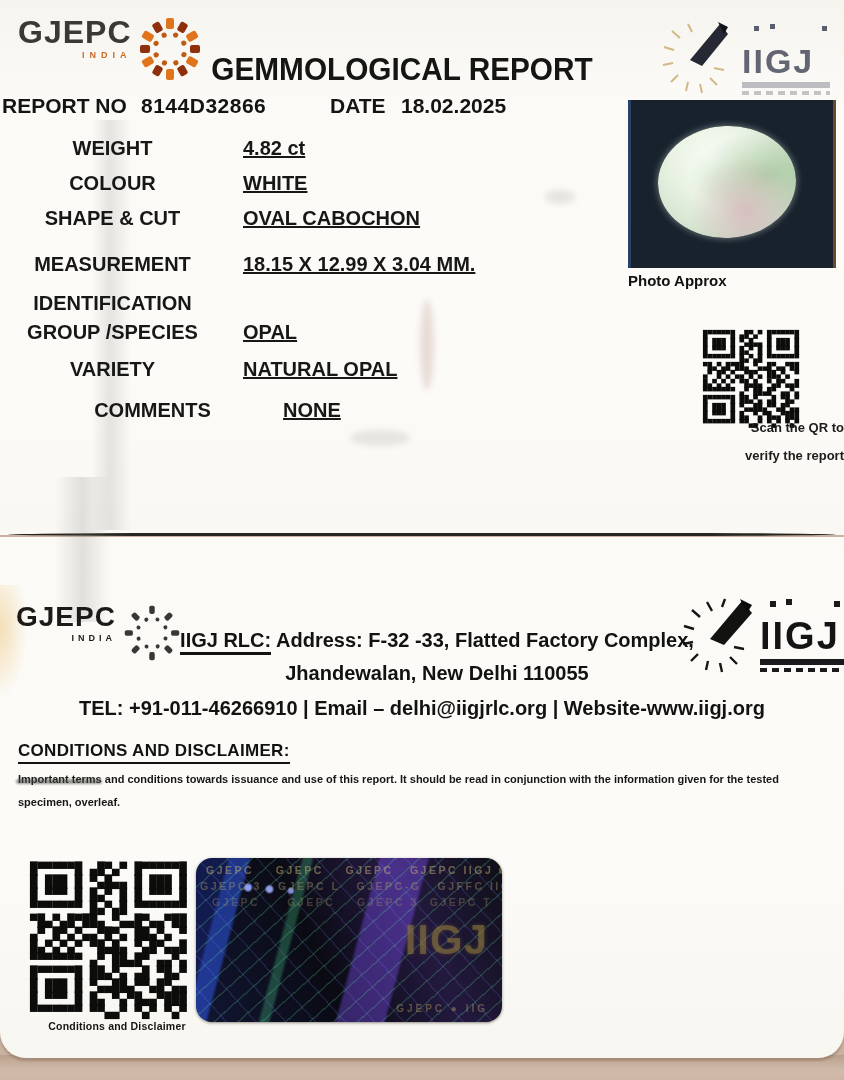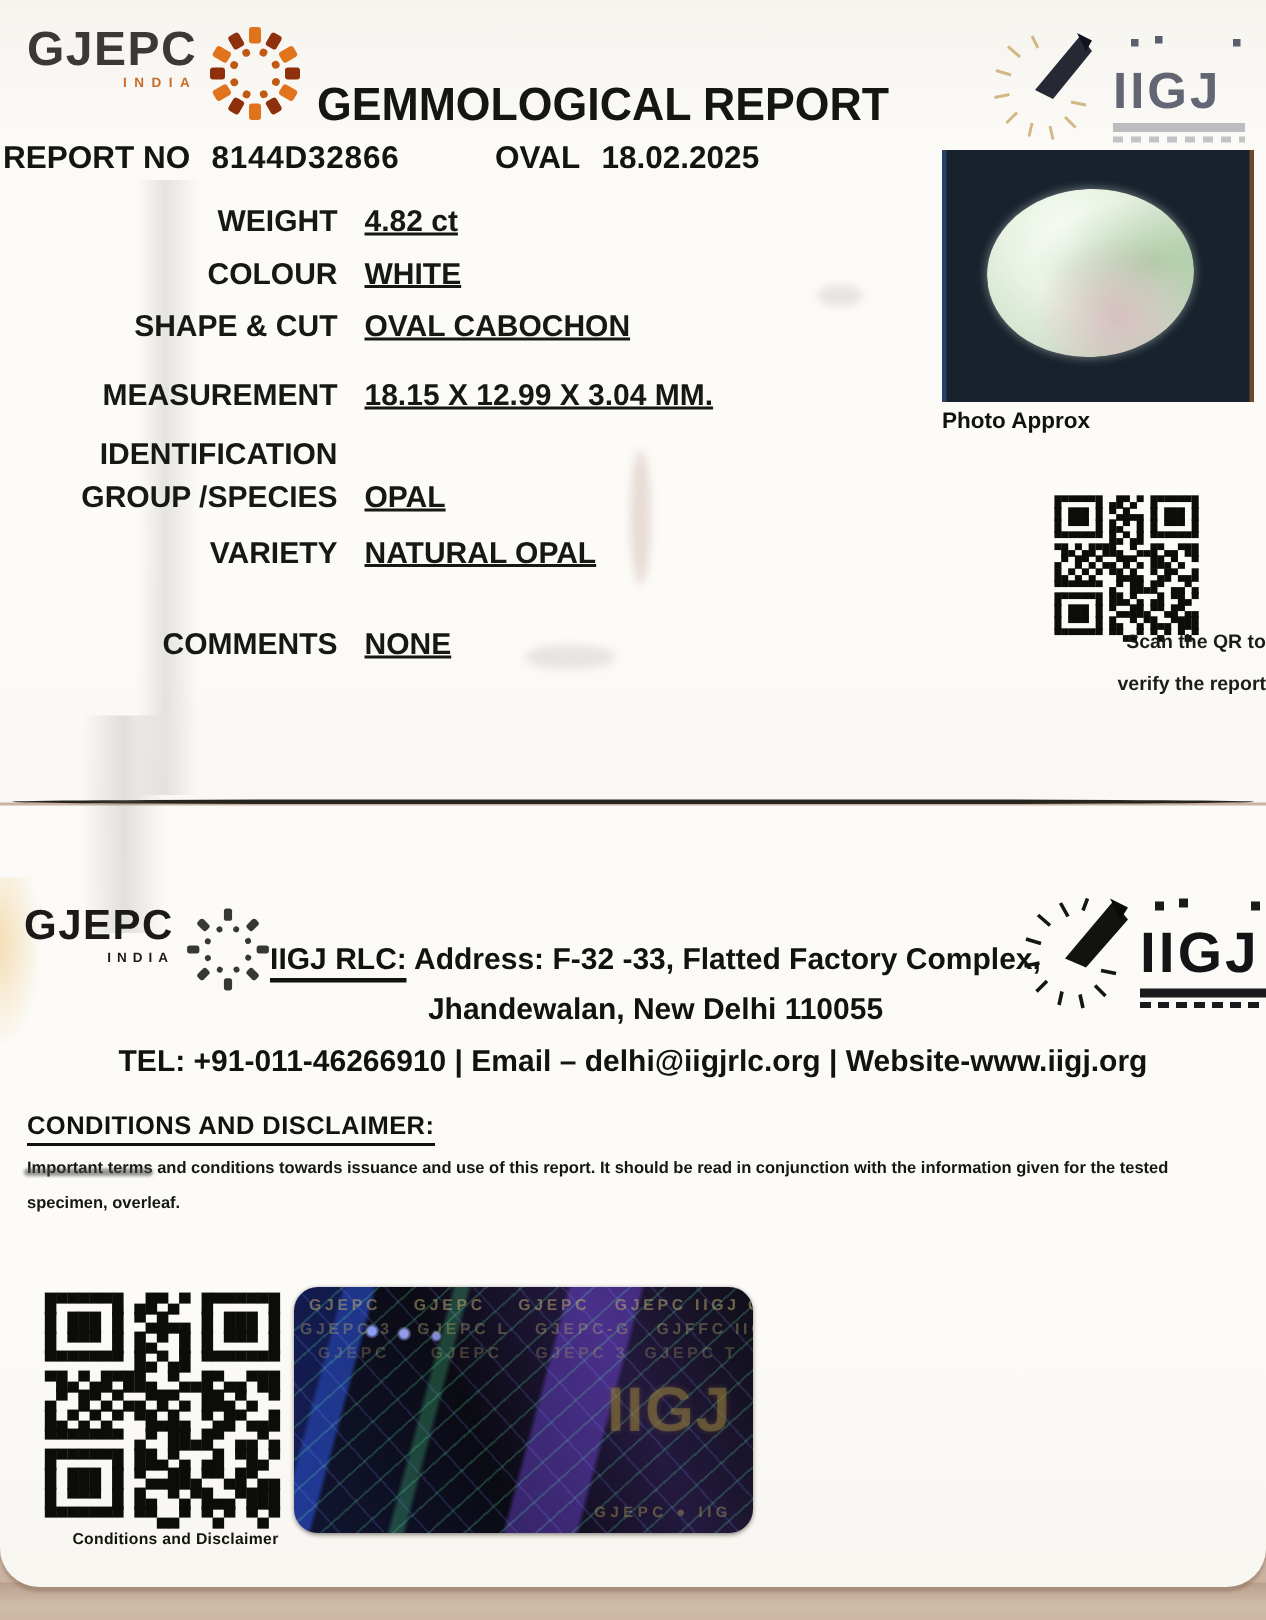--- a/index.html
+++ b/index.html
@@ -68,21 +68,21 @@
     transform:scaleX(.96);letter-spacing:0px;white-space:nowrap;
   }
   .repline{position:absolute;top:94px;left:0;width:640px;height:28px;
     font-size:21px;font-weight:800;color:#141412;white-space:nowrap;}
   .repline .rlab{position:absolute;left:2px;}
   .repline .rval{position:absolute;left:141px;letter-spacing:.5px;}
   .repline .dlab{position:absolute;left:330px;}
   .repline .dval{position:absolute;left:401px;}
 
   .frow{position:absolute;left:0;width:620px;height:26px;font-size:20px;font-weight:800;color:#171715;}
-  .frow .lab{position:absolute;left:0;width:225px;text-align:right;}
+  .frow .lab{position:absolute;left:0;width:225px;text-align:center;}
   .frow .val{position:absolute;left:243px;white-space:nowrap;text-decoration:underline;}
 
   .photo{
     position:absolute;left:628px;top:100px;width:208px;height:168px;
     background:#18222d;
     box-shadow:inset 3px 0 0 rgba(60,105,175,.45), inset -3px 0 0 rgba(205,125,45,.45);
   }
   .opal{
     position:absolute;left:30px;top:26px;width:138px;height:112px;border-radius:50%;
     background:
@@ -214,21 +214,21 @@
         <div class="iigj-bar" style="width:88px;"></div>
         <div class="iigj-dashes" style="width:88px;"></div>
       </div>
     </div>
 
     <div class="title">GEMMOLOGICAL REPORT</div>
 
     <div class="repline">
       <span class="rlab">REPORT NO</span>
       <span class="rval">8144D32866</span>
-      <span class="dlab">OVAL</span>
+      <span class="dlab">DATE</span>
       <span class="dval">18.02.2025</span>
     </div>
 
     <div class="frow" style="top:137px;">
       <span class="lab">WEIGHT</span>
       <span class="val">4.82 ct</span>
     </div>
     <div class="frow" style="top:172px;">
       <span class="lab">COLOUR</span>
       <span class="val">WHITE</span>
@@ -246,21 +246,21 @@
       <span class="lab">IDENTIFICATION</span>
     </div>
     <div class="frow" style="top:321px;">
       <span class="lab">GROUP /SPECIES</span>
       <span class="val">OPAL</span>
     </div>
     <div class="frow" style="top:358px;padding-left:44px;">
       <span class="lab">VARIETY</span>
       <span class="val">NATURAL OPAL</span>
     </div>
-    <div class="frow" style="top:419px;">
+    <div class="frow" style="top:399px;margin-left:40px;">
       <span class="lab">COMMENTS</span>
       <span class="val">NONE</span>
     </div>
 
     <div class="photo">
       <div class="opal"></div>
     </div>
     <div class="photo-caption">Photo Approx</div>
 
     <div class="qr qr-front">█▀▀▀▀▀█ ▄█▀▄▀ █▀▀▀▀▀█

